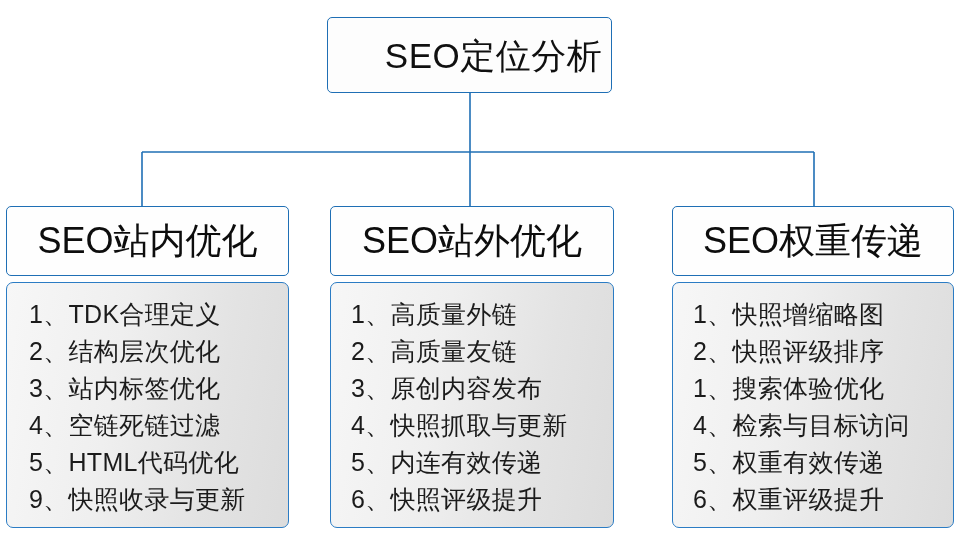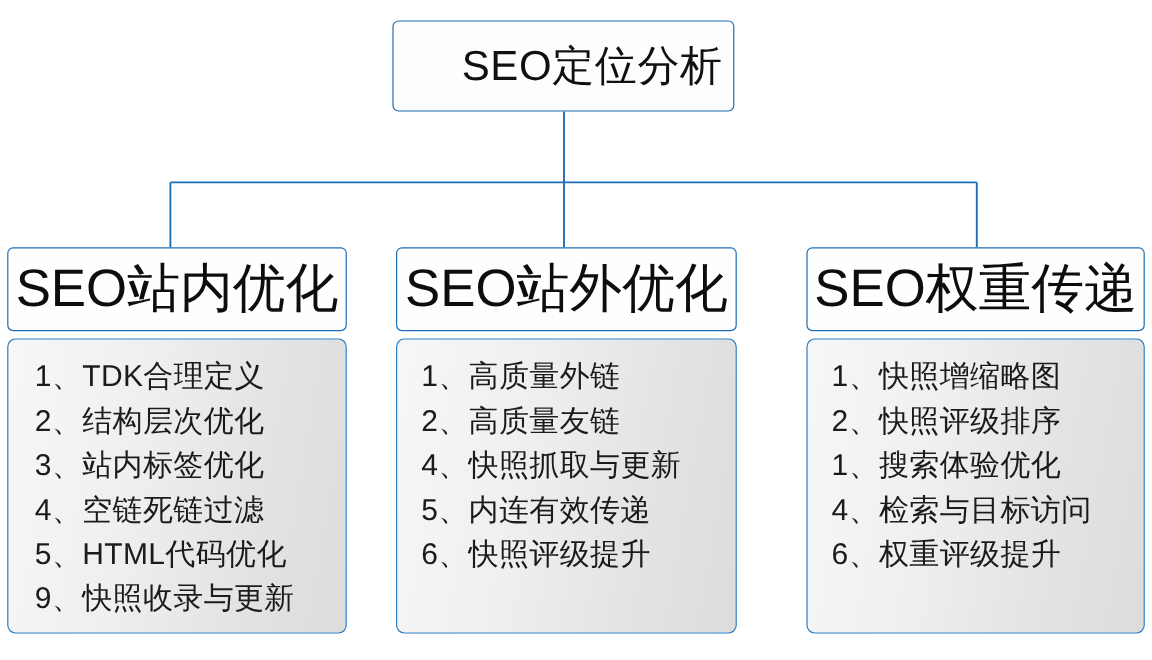--- a/index.html
+++ b/index.html
@@ -63,21 +63,21 @@
     box-sizing: border-box;
     height: 70px;
     border: 1.4px solid #1f6fb5;
     border-radius: 5px;
     background: #fefefe;
     display: flex;
     align-items: center;
     justify-content: center;
   }
   .col-header-label {
-    font-size: 44px;
+    font-size: 36px;
     color: #0d0d0d;
     line-height: 1;
     white-space: nowrap;
   }
   .col-body {
     box-sizing: border-box;
     margin-top: 6px;
     height: 246px;
     border: 1.4px solid #2b7cc4;
     border-radius: 7px;
@@ -146,35 +146,37 @@
   </div>
 
   <div class="column" id="col-1">
     <div class="col-header">
       <span class="col-header-label">SEO站外优化</span>
     </div>
     <div class="col-body">
       <ul class="col-list">
         <li class="col-item">1、高质量外链</li>
         <li class="col-item">2、高质量友链</li>
+        <li class="col-item">3、原创内容发布</li>
         <li class="col-item">4、快照抓取与更新</li>
         <li class="col-item">5、内连有效传递</li>
         <li class="col-item">6、快照评级提升</li>
       </ul>
     </div>
   </div>
 
   <div class="column" id="col-2">
     <div class="col-header">
       <span class="col-header-label">SEO权重传递</span>
     </div>
     <div class="col-body">
       <ul class="col-list">
         <li class="col-item">1、快照增缩略图</li>
         <li class="col-item">2、快照评级排序</li>
         <li class="col-item">1、搜索体验优化</li>
         <li class="col-item">4、检索与目标访问</li>
+        <li class="col-item">5、权重有效传递</li>
         <li class="col-item">6、权重评级提升</li>
       </ul>
     </div>
   </div>
 
 </div>
 
 </body></html>

